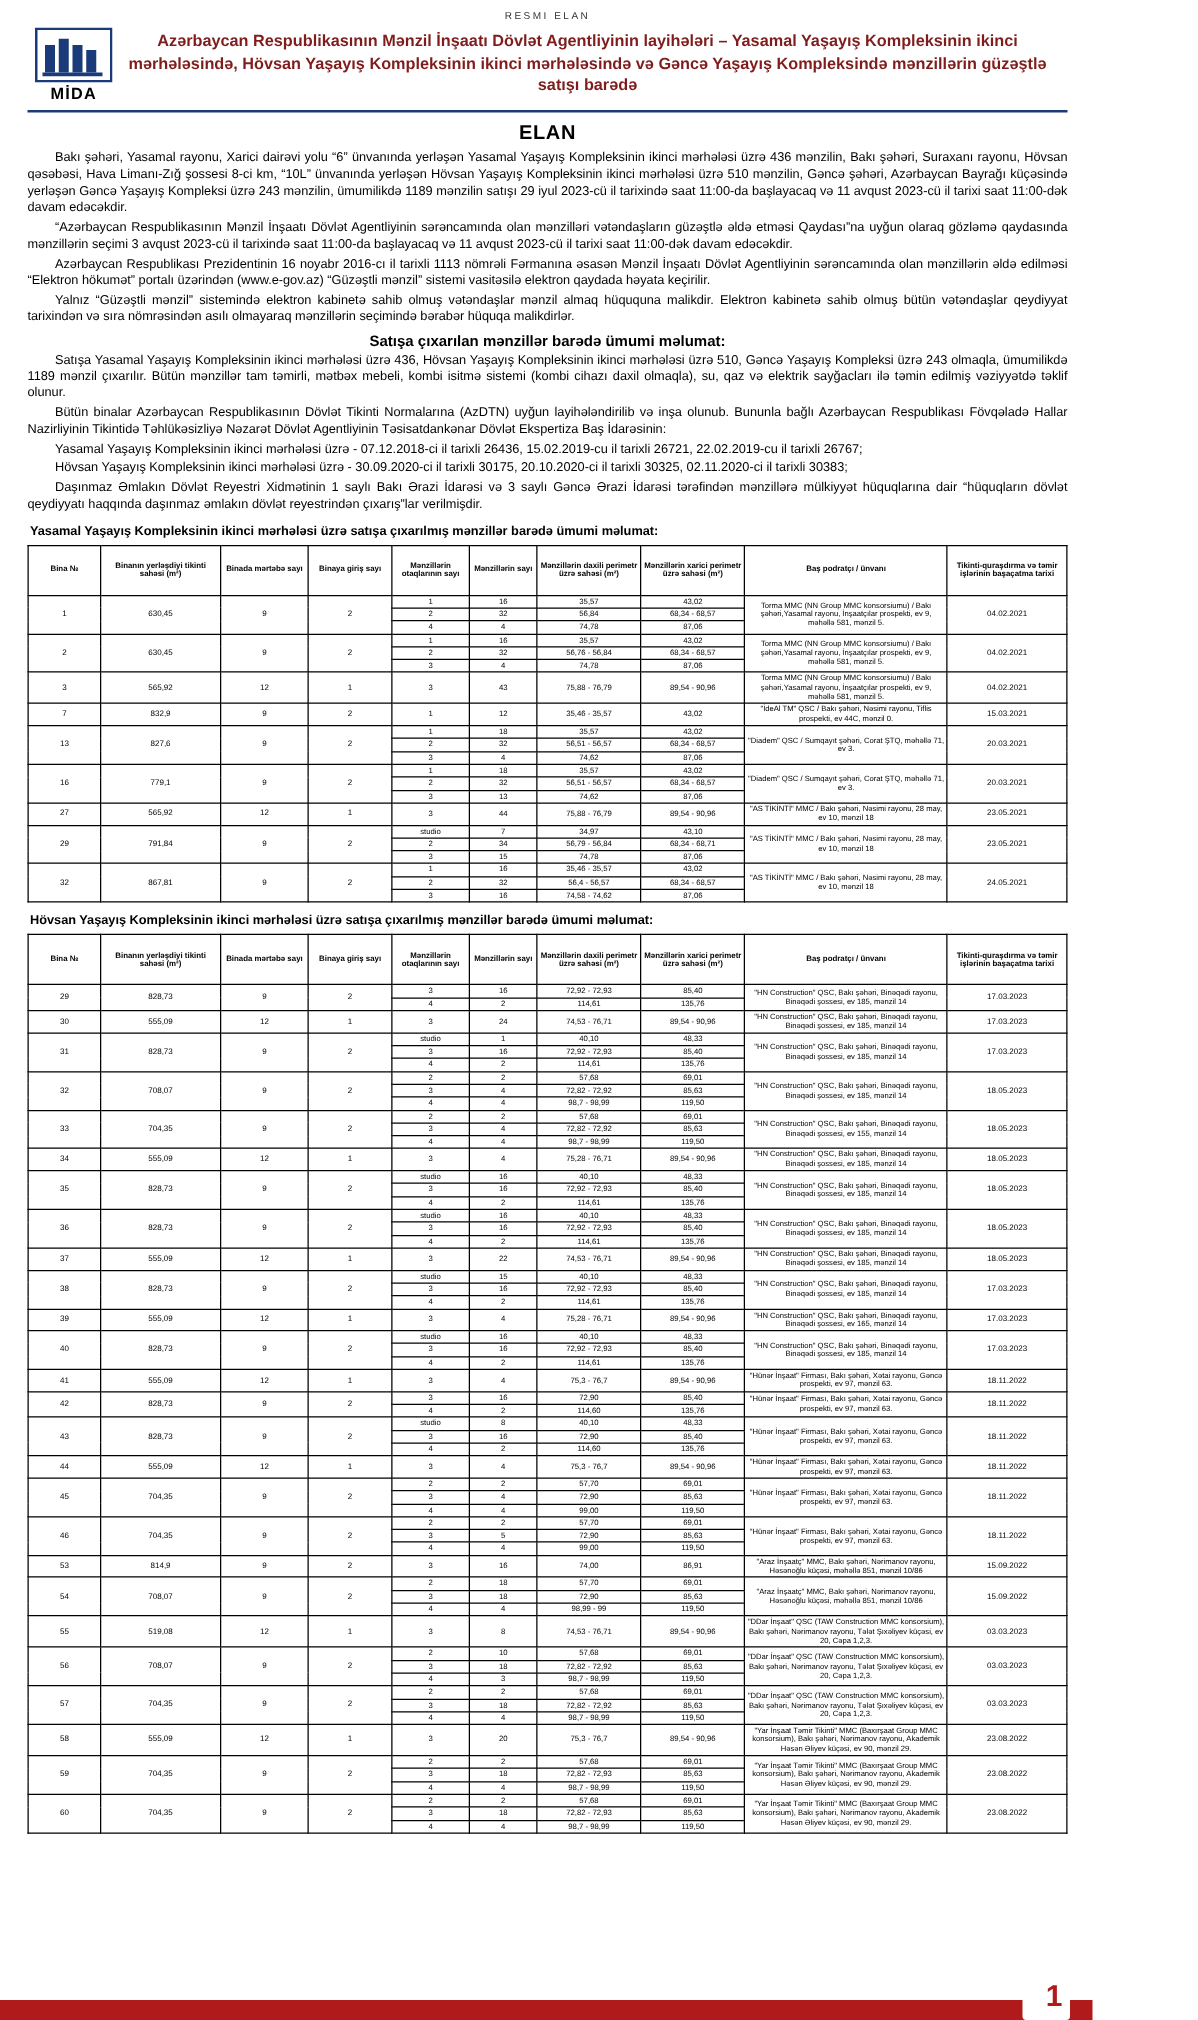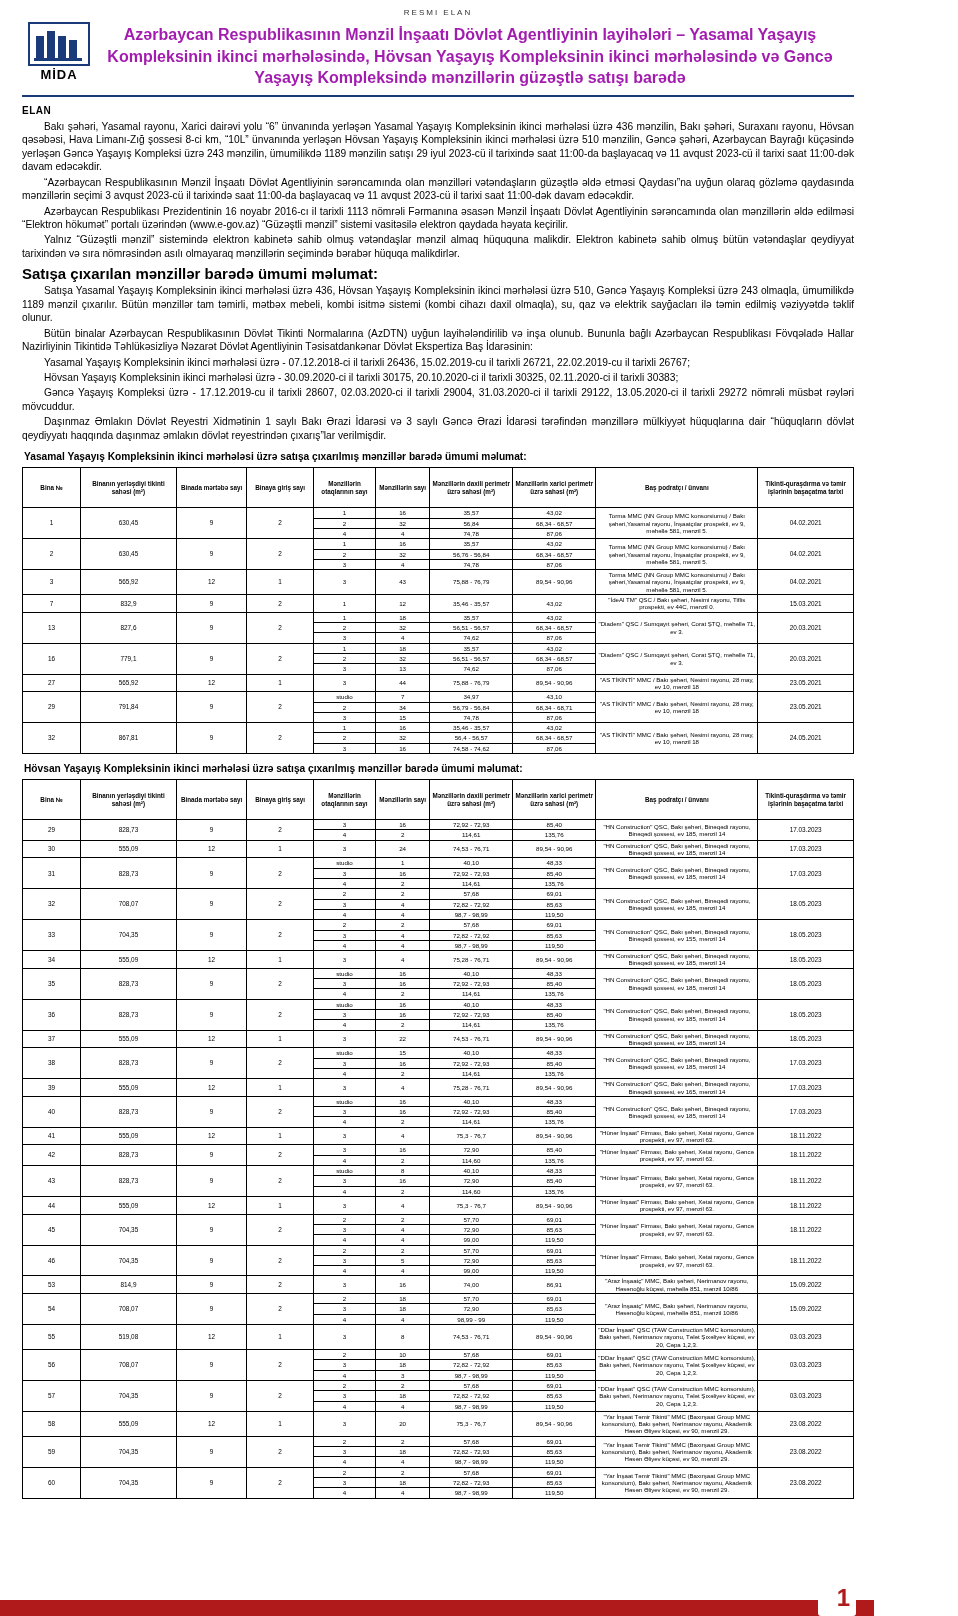--- a/index.html
+++ b/index.html
@@ -44,44 +44,46 @@
   .logo-text {
     font-size: 13px;
     font-weight: bold;
     color: #000000;
     letter-spacing: 1px;
     margin-top: 1px;
   }
   .header-title {
     flex: 1;
     text-align: center;
-    font-size: 16px;
+    font-size: 13px;
     font-weight: bold;
-    color: #a21caf;
+    color: #7f1d1d;
     line-height: 1.35;
     padding: 4px 10px 0 0;
   }
   
   .elan {
+    text-align: center;
     font-weight: bold;
-    font-size: 10px;
+    font-size: 16px;
     margin: 6px 0 4px 0;
     letter-spacing: .5px;
   }
   p.para {
     margin: 0 0 2px 0;
     font-size: 10.2px;
     line-height: 1.32;
     text-align: justify;
     text-indent: 22px;
   }
   .sec-title {
-    font-size: 15px;
+    font-size: 12px;
     font-weight: bold;
     margin: 5px 0 2px 0;
+    text-align: center;
   }
   .tbl-caption {
     font-size: 10.2px;
     font-weight: bold;
     margin: 9px 0 5px 2px;
   }
   
   table.grid {
     width: 100%;
     border-collapse: collapse;
@@ -174,21 +176,20 @@
   <p class="para">“Azərbaycan Respublikasının Mənzil İnşaatı Dövlət Agentliyinin sərəncamında olan mənzilləri vətəndaşların güzəştlə əldə etməsi Qaydası”na uyğun olaraq gözləmə qaydasında mənzillərin seçimi 3 avqust 2023-cü il tarixində saat 11:00-da başlayacaq və 11 avqust 2023-cü il tarixi saat 11:00-dək davam edəcəkdir.</p>
   <p class="para">Azərbaycan Respublikası Prezidentinin 16 noyabr 2016-cı il tarixli 1113 nömrəli Fərmanına əsasən Mənzil İnşaatı Dövlət Agentliyinin sərəncamında olan mənzillərin əldə edilməsi “Elektron hökumət” portalı üzərindən (www.e-gov.az) “Güzəştli mənzil” sistemi vasitəsilə elektron qaydada həyata keçirilir.</p>
   <p class="para">Yalnız “Güzəştli mənzil” sistemində elektron kabinetə sahib olmuş vətəndaşlar mənzil almaq hüququna malikdir. Elektron kabinetə sahib olmuş bütün vətəndaşlar qeydiyyat tarixindən və sıra nömrəsindən asılı olmayaraq mənzillərin seçimində bərabər hüquqa malikdirlər.</p>
 
   <div class="sec-title">Satışa çıxarılan mənzillər barədə ümumi məlumat:</div>
 
   <p class="para">Satışa Yasamal Yaşayış Kompleksinin ikinci mərhələsi üzrə 436, Hövsan Yaşayış Kompleksinin ikinci mərhələsi üzrə 510, Gəncə Yaşayış Kompleksi üzrə 243 olmaqla, ümumilikdə 1189 mənzil çıxarılır. Bütün mənzillər tam təmirli, mətbəx mebeli, kombi isitmə sistemi (kombi cihazı daxil olmaqla), su, qaz və elektrik sayğacları ilə təmin edilmiş vəziyyətdə təklif olunur.</p>
   <p class="para">Bütün binalar Azərbaycan Respublikasının Dövlət Tikinti Normalarına (AzDTN) uyğun layihələndirilib və inşa olunub. Bununla bağlı Azərbaycan Respublikası Fövqəladə Hallar Nazirliyinin Tikintidə Təhlükəsizliyə Nəzarət Dövlət Agentliyinin Təsisatdankənar Dövlət Ekspertiza Baş İdarəsinin:</p>
   <p class="para">Yasamal Yaşayış Kompleksinin ikinci mərhələsi üzrə - 07.12.2018-ci il tarixli 26436, 15.02.2019-cu il tarixli 26721, 22.02.2019-cu il tarixli 26767;</p>
   <p class="para">Hövsan Yaşayış Kompleksinin ikinci mərhələsi üzrə - 30.09.2020-ci il tarixli 30175, 20.10.2020-ci il tarixli 30325, 02.11.2020-ci il tarixli 30383;</p>
-  <p class="para">Gəncə Yaşayış Kompleksi üzrə - 17.12.2019-cu il tarixli 28607, 02.03.2020-ci il tarixli 29004, 31.03.2020-ci il tarixli 29122, 13.05.2020-ci il tarixli 29272 nömrəli müsbət rəyləri mövcuddur.</p>
   <p class="para">Daşınmaz Əmlakın Dövlət Reyestri Xidmətinin 1 saylı Bakı Ərazi İdarəsi və 3 saylı Gəncə Ərazi İdarəsi tərəfindən mənzillərə mülkiyyət hüquqlarına dair “hüquqların dövlət qeydiyyatı haqqında daşınmaz əmlakın dövlət reyestrindən çıxarış”lar verilmişdir.</p>
 
   <div class="tbl-caption">Yasamal Yaşayış Kompleksinin ikinci mərhələsi üzrə satışa çıxarılmış mənzillər barədə ümumi məlumat:</div>
   <table class="grid t1" id="table1">
       <thead>
         <tr>
           <th>Bina №</th>
           <th>Binanın yerləşdiyi tikinti sahəsi (m²)</th>
           <th>Binada mərtəbə sayı</th>
           <th>Binaya giriş sayı</th>

